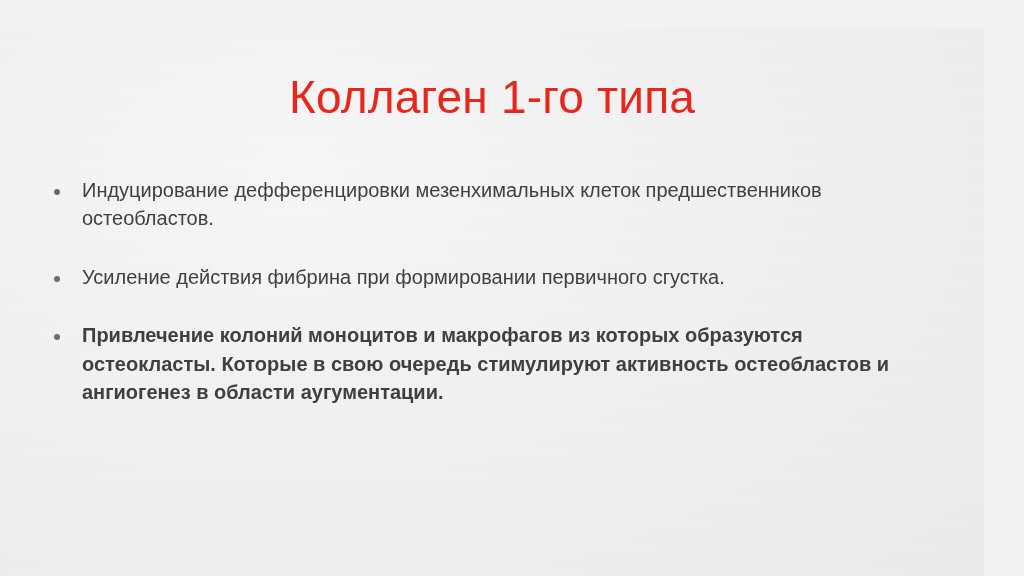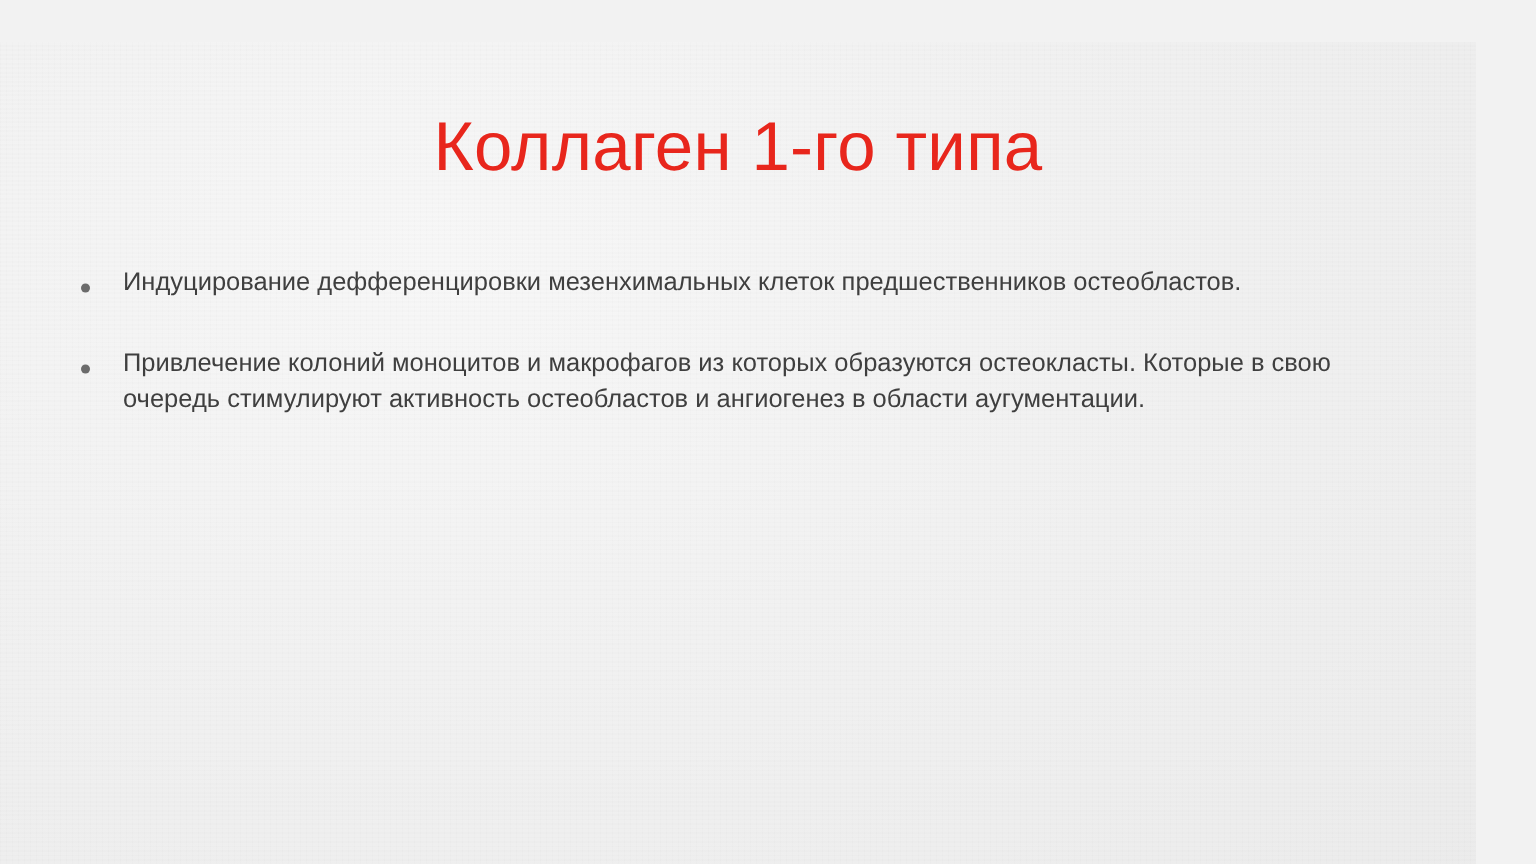--- a/index.html
+++ b/index.html
@@ -54,26 +54,27 @@
   }
   ul.bullets {
     list-style: none;
     margin: 0;
     padding: 0;
   }
   ul.bullets > li {
     position: relative;
     padding-left: 42px;
     margin-bottom: 30px;
-    font-size: 17px;
+    font-size: 20px;
     line-height: 1.42;
     color: #3f3f3f;
   }
   ul.bullets > li:last-child {
     margin-bottom: 0;
+    font-weight: bold;
   }
   ul.bullets > li .dot {
     position: absolute;
     left: 14px;
     top: 13px;
     width: 6px;
     height: 6px;
     border-radius: 50%;
     background: #6b6b6b;
   }
@@ -91,20 +92,24 @@
 
   <div class="content">
     <ul class="bullets">
 
       <li>
         <span class="dot"></span>
         <span class="bullet-text">Индуцирование дефференцировки мезенхимальных клеток предшественников остеобластов.</span>
       </li>
 
 
+      <li>
+        <span class="dot"></span>
+        <span class="bullet-text">Усиление действия фибрина при формировании первичного сгустка.</span>
+      </li>
 
       <li>
         <span class="dot"></span>
         <span class="bullet-text">Привлечение колоний моноцитов и макрофагов из которых образуются остеокласты. Которые в свою очередь стимулируют активность остеобластов и ангиогенез в области аугументации.</span>
       </li>
 
     </ul>
   </div>
 
 </div>

